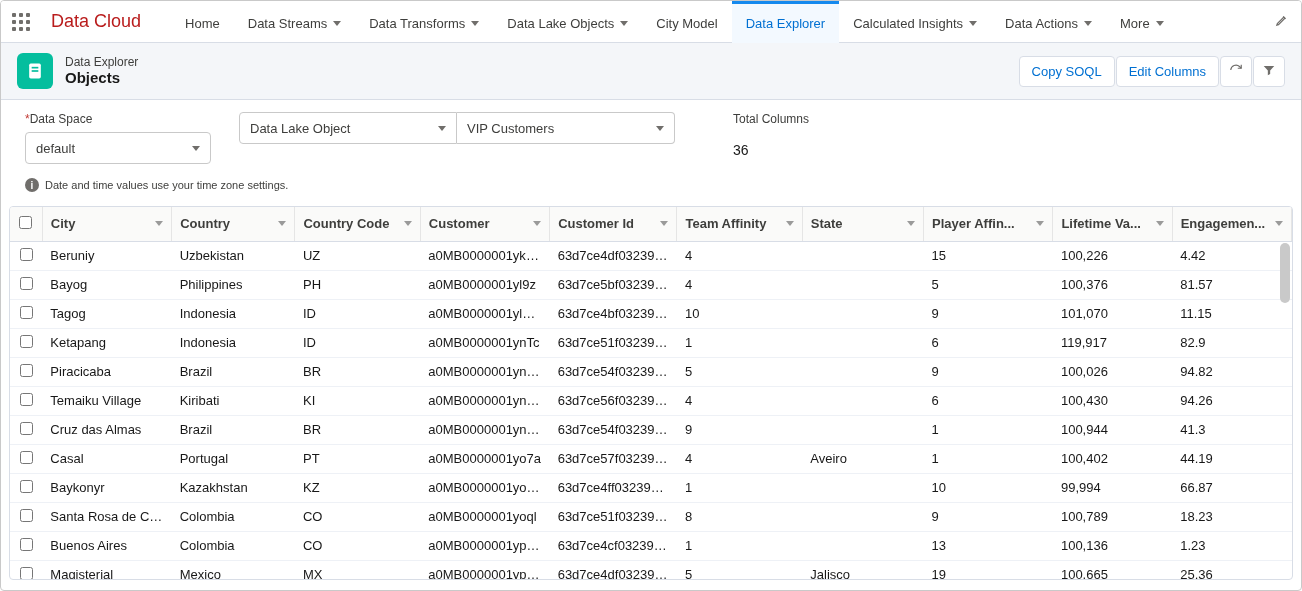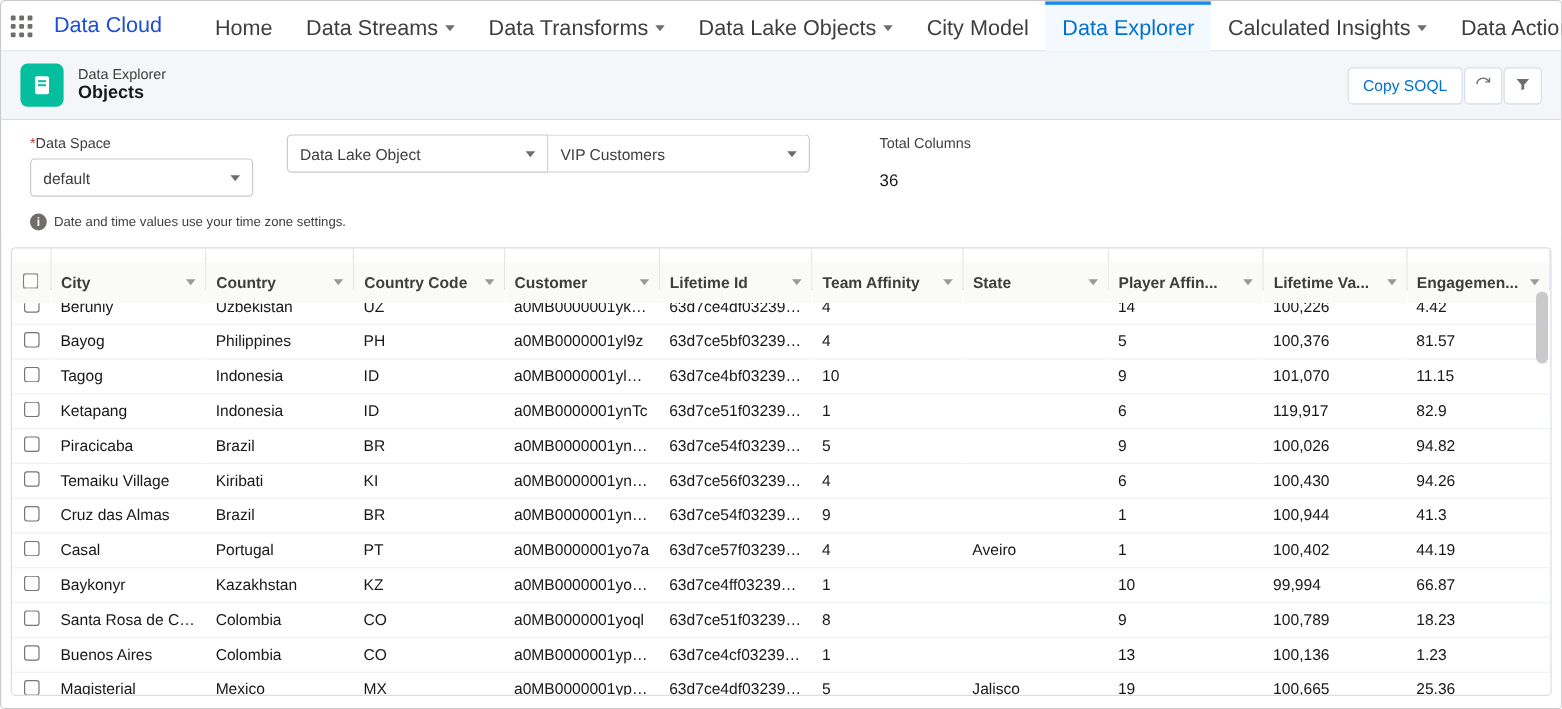--- a/index.html
+++ b/index.html
@@ -24,26 +24,26 @@
     gap: 10px;
     background: #fff;
   }
   .waffle {
     width: 24px; height: 24px;
     display: grid; grid-template-columns: repeat(3,4px); grid-template-rows: repeat(3,4px);
     gap: 3px; align-content: center; justify-content: center;
     cursor: pointer;
   }
   .waffle span { width:4px; height:4px; background:#706e6b; border-radius:1px; }
-  .app-title { font-size: 18px; font-weight: 400; color:#1d4ed8; margin-left:8px; margin-right:20px; white-space:nowrap;}
+  .app-title { font-size: 18px; font-weight: 400; color:#b91c1c; margin-left:8px; margin-right:20px; white-space:nowrap;}
   .tabs { display:flex; align-items:stretch; height:100%; flex:1; }
   .tab {
     display:flex; align-items:center; gap:6px;
     padding: 0 14px;
-    font-size: 18px; color:#3e3e3c;
+    font-size: 13px; color:#3e3e3c;
     cursor:pointer; white-space:nowrap;
     border-top: 3px solid transparent;
     position: relative;
   }
   .tab.active {
     color:#0070d2; font-weight: 500;
     background:#f3f9ff;
     border-top: 3px solid #1589ee;
   }
   .tab.active::after {
@@ -98,21 +98,21 @@
   .total-label { font-size:12px; color:#3e3e3c; }
   .total-value { font-size:14px; color:#181818; margin-top:10px; }
   .hint-row { display:flex; align-items:center; gap:6px; margin-top:14px; font-size:11px; color:#3e3e3c; }
   .info-dot { width:14px;height:14px;border-radius:50%;background:#706e6b;color:#fff;display:flex;align-items:center;justify-content:center;font-size:10px;font-weight:700; }
 
   
   .table-wrap { position:relative; margin: 10px 8px 8px 8px; border:1px solid #d8dde6; border-radius:4px; overflow:hidden;}
   .grid-scroll { overflow:auto; max-height: 372px;}
   table { border-collapse:collapse; width:100%; table-layout:fixed;}
   thead th {
-    position:sticky; top:12px;
+    position:sticky; top:0;
     background:#fafaf9;
     border-bottom:1px solid #d8dde6;
     border-right:1px solid #e5e5e5;
     text-align:left; font-weight:700; font-size:13px; color:#3e3e3c;
     padding: 8px 8px; height:34px;
     white-space:nowrap; overflow:hidden; text-overflow:ellipsis;
   }
   thead th .th-inner { display:flex; align-items:center; justify-content:space-between; gap:6px;}
   thead th .chev { border-top-color:#9a9a9a; }
   tbody td {
@@ -202,20 +202,21 @@
         <rect x="8" y="7" width="8" height="2" fill="#04be9e"></rect>
         <rect x="8" y="11" width="8" height="2" fill="#04be9e"></rect>
       </svg>
   </div>
   <div class="header-titles">
     <div class="header-eyebrow">Data Explorer</div>
     <div class="header-title">Objects</div>
   </div>
   <div class="header-actions">
     <button class="btn">Copy SOQL</button>
+    <button class="btn">Edit Columns</button>
     <button class="btn icon-only">
       <svg width="14" height="14" viewBox="0 0 24 24" fill="none" stroke="#706e6b" stroke-width="2">
           <path d="M3 12a9 9 0 0 1 15-6l3 3"></path>
           <path d="M21 3v6h-6"></path>
         </svg>
     </button>
     <button class="btn icon-only">
       <svg width="14" height="14" viewBox="0 0 24 24" fill="#706e6b">
           <path d="M3 5h18l-7 8v6l-4 2v-8L3 5z"></path>
         </svg>
@@ -293,21 +294,21 @@
               </div>
             </th>
             <th>
               <div class="th-inner">
                 <span>Customer</span>
                 <span class="chev" style="width: 0px; height: 0px; border-left: 4px solid transparent; border-right: 4px solid transparent; border-top: 5px solid rgb(154, 154, 154);"></span>
               </div>
             </th>
             <th>
               <div class="th-inner">
-                <span>Lifetime Id</span>
+                <span>Customer Id</span>
                 <span class="chev" style="width: 0px; height: 0px; border-left: 4px solid transparent; border-right: 4px solid transparent; border-top: 5px solid rgb(154, 154, 154);"></span>
               </div>
             </th>
             <th>
               <div class="th-inner">
                 <span>Team Affinity</span>
                 <span class="chev" style="width: 0px; height: 0px; border-left: 4px solid transparent; border-right: 4px solid transparent; border-top: 5px solid rgb(154, 154, 154);"></span>
               </div>
             </th>
             <th>
@@ -339,21 +340,21 @@
       <tbody id="tbody">
           <tr>
             <td class="chk"><input type="checkbox" style=""></td>
             <td>Beruniy</td>
             <td>Uzbekistan</td>
             <td>UZ</td>
             <td>a0MB0000001ykON</td>
             <td>63d7ce4df03239a9f40</td>
             <td>4</td>
             <td></td>
-            <td>14</td>
+            <td>15</td>
             <td>100,226</td>
             <td>4.42</td>
           </tr>
           <tr>
             <td class="chk"><input type="checkbox" style=""></td>
             <td>Bayog</td>
             <td>Philippines</td>
             <td>PH</td>
             <td>a0MB0000001yl9z</td>
             <td>63d7ce5bf03239a9f40</td>

